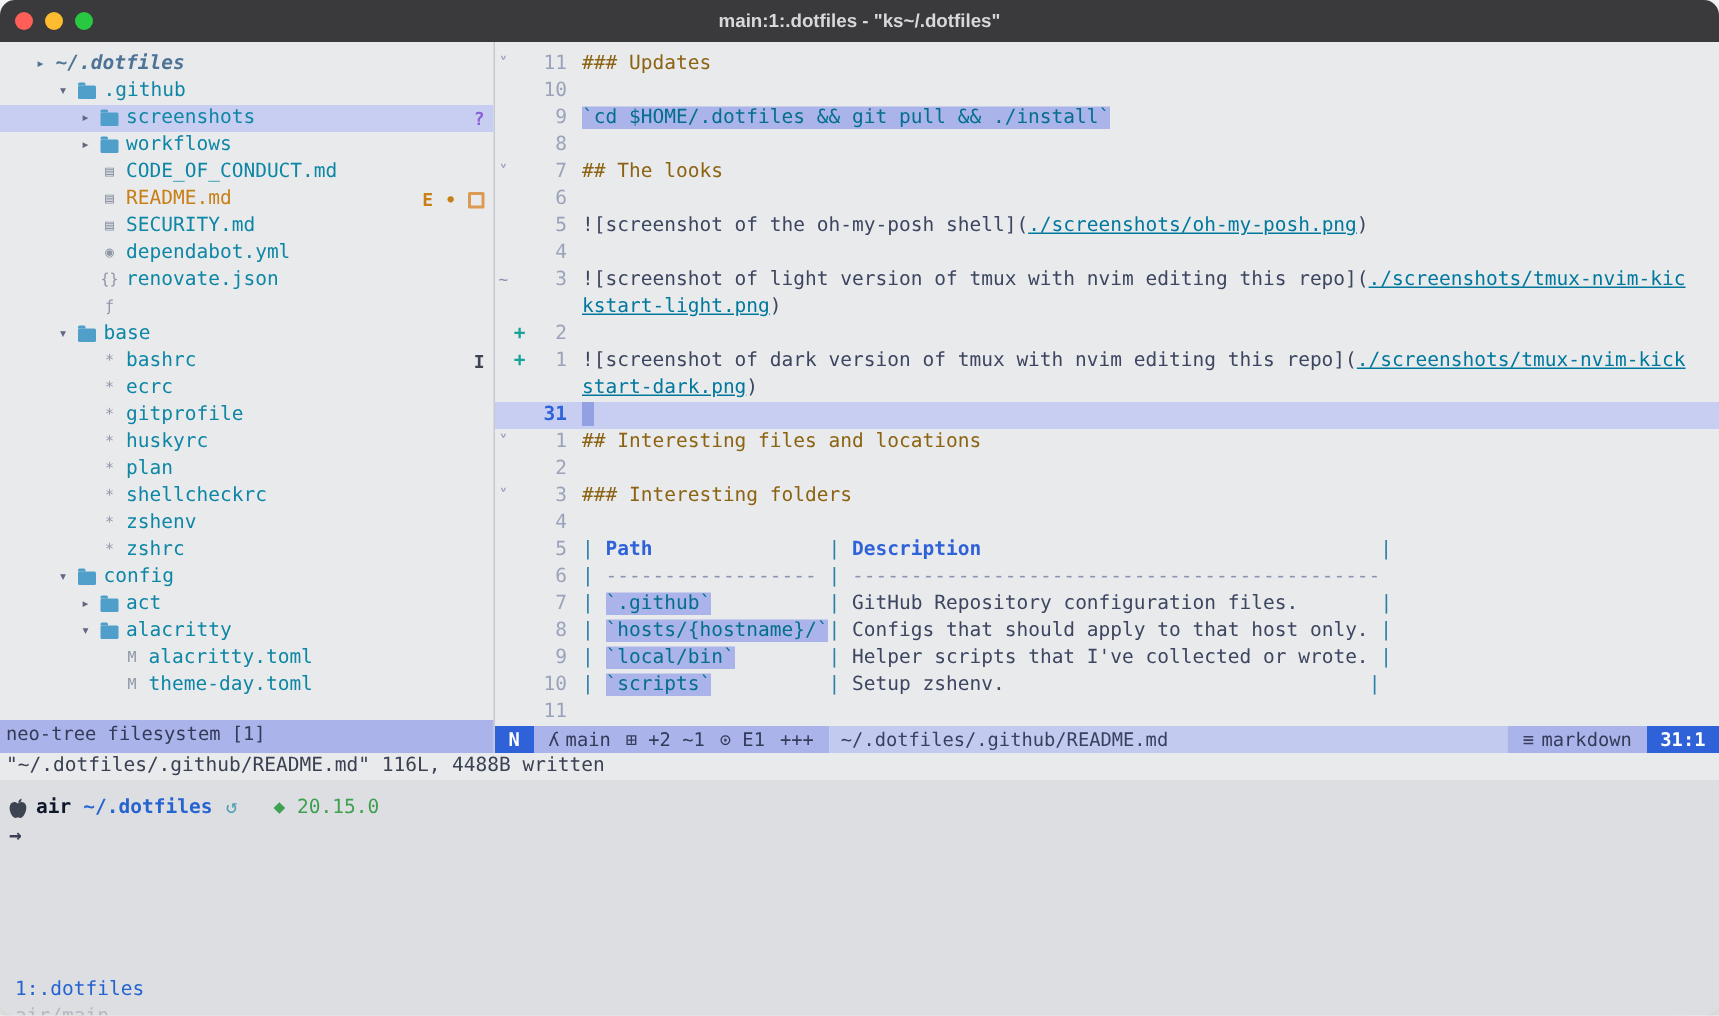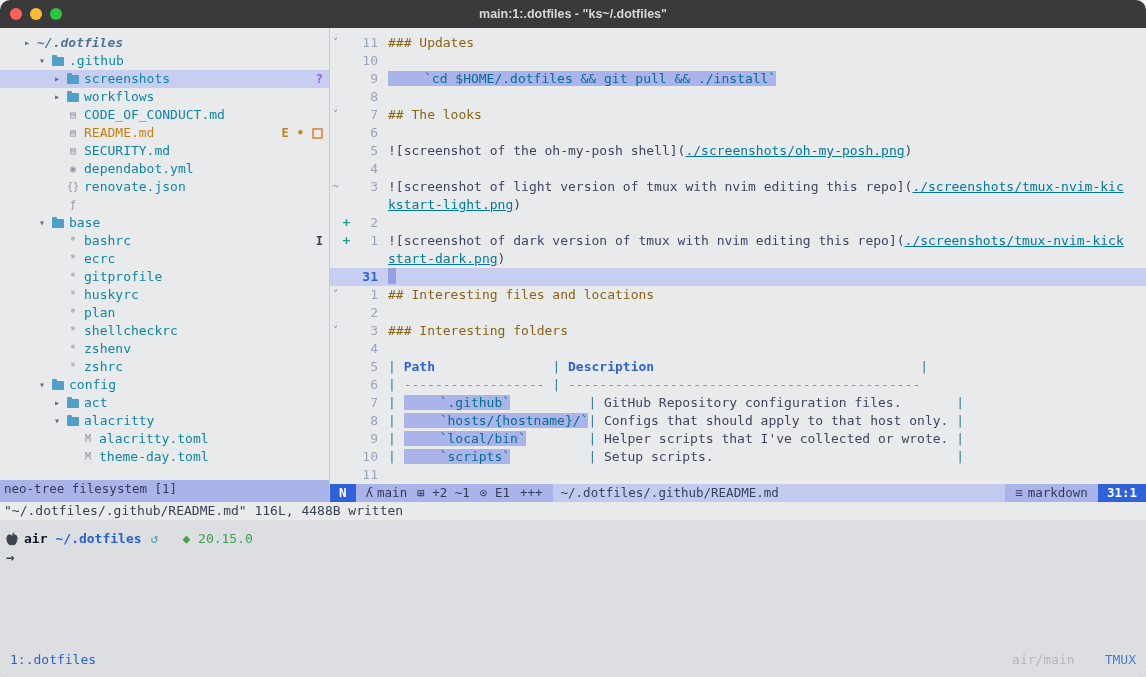--- a/index.html
+++ b/index.html
@@ -38,21 +38,21 @@
   .eline.cur{background:#c7cef2;}
   .gfold{width:11px;flex:none;text-align:center;font-size:11px;color:#8a93b2;}
   .gsign{width:11px;flex:none;text-align:center;color:#17a398;font-weight:700;}
   .gnum{width:26px;flex:none;text-align:right;color:#9ba3ba;}
   .gnum-cur{color:#2f62d9;font-weight:700;}
   .ggap{width:10px;flex:none;}
   .ltext{flex:1;white-space:pre;min-width:0;}
   .s-h{color:#8c6312;font-weight:400;}
   .s-t{color:#3d4660;}
   .s-lk{color:#00789e;text-decoration:underline;}
-  .s-cd{color:#046e8f;background:#aab4ea;padding-left:36px;}
+  .s-cd{color:#046e8f;background:#aab4ea;}
   .s-pi{color:#2c7fa8;}
   .s-th{color:#2f62d9;font-weight:700;}
   .s-da{color:#8a93b2;}
   .cursor{display:inline-block;width:8px;height:16px;background:#93a0e2;vertical-align:-3px;}
   
   .lualine{height:18px;flex:none;display:flex;align-items:stretch;font-size:12.5px;line-height:18px;overflow:hidden;}
   .sl-mode{background:#2f62d9;color:#fff;font-weight:700;padding:0 9px;}
   .sl-b{background:#aab4ea;color:#343b58;padding:0 10px;white-space:pre;display:flex;align-items:center;}
   .sl-sp{margin-left:10px;}
   .branchy{display:inline-block;margin-right:4px;}
@@ -64,21 +64,21 @@
   .msgline{height:18px;flex:none;background:#e9eaec;color:#3a4152;padding-left:4px;white-space:pre;}
   
   .shell{flex:1;position:relative;background:#dcdee1;padding:10px 0 0 6px;box-sizing:border-box;}
   .prompt{height:18px;display:flex;align-items:center;white-space:pre;}
   .apple{margin-right:6px;display:flex;align-items:center;}
   .phost{color:#0f172a;font-weight:bold;}
   .ppath{color:#2563d1;font-weight:700;margin-left:8px;}
   .pgit{color:#4d9db5;margin-left:9px;}
   .pnode{color:#3fa14f;margin-left:24px;}
   .parrow{height:18px;color:#3a4152;font-weight:700;font-size:14px;}
-  .tmuxbar{position:absolute;left:10px;right:10px;bottom:8px;height:18px;display:flex;font-size:13px;}
+  .tmuxbar{position:absolute;left:10px;right:10px;bottom:8px;height:18px;display:flex;font-size:13px;flex-direction:column;}
   .tm-left{color:#2563d1;}
   .tm-fill{flex:1;}
   .tm-host{color:#b3b8c2;}
   .tm-label{color:#4a7fd4;margin-left:30px;}
 </style>
 </head>
 <body>
 
 <div class="window">
 
@@ -145,21 +145,21 @@
             <div class="eline cur"><span class="gfold"></span><span class="gsign"></span><span class="gnum gnum-cur">31</span><span class="ggap"></span><span class="ltext"><span class="cursor"></span></span></div>
             <div class="eline"><span class="gfold">˅</span><span class="gsign"></span><span class="gnum">1</span><span class="ggap"></span><span class="ltext"><span class="s-h">## Interesting files and locations</span></span></div>
             <div class="eline"><span class="gfold"></span><span class="gsign"></span><span class="gnum">2</span><span class="ggap"></span><span class="ltext"></span></div>
             <div class="eline"><span class="gfold">˅</span><span class="gsign"></span><span class="gnum">3</span><span class="ggap"></span><span class="ltext"><span class="s-h">### Interesting folders</span></span></div>
             <div class="eline"><span class="gfold"></span><span class="gsign"></span><span class="gnum">4</span><span class="ggap"></span><span class="ltext"></span></div>
             <div class="eline"><span class="gfold"></span><span class="gsign"></span><span class="gnum">5</span><span class="ggap"></span><span class="ltext"><span class="s-pi">| </span><span class="s-th">Path</span><span class="s-t">               </span><span class="s-pi">| </span><span class="s-th">Description</span><span class="s-t">                                  </span><span class="s-pi">|</span></span></div>
             <div class="eline"><span class="gfold"></span><span class="gsign"></span><span class="gnum">6</span><span class="ggap"></span><span class="ltext"><span class="s-pi">| </span><span class="s-da">------------------ </span><span class="s-pi">| </span><span class="s-da">---------------------------------------------</span></span></div>
             <div class="eline"><span class="gfold"></span><span class="gsign"></span><span class="gnum">7</span><span class="ggap"></span><span class="ltext"><span class="s-pi">| </span><span class="s-cd">`.github`</span><span class="s-t">          </span><span class="s-pi">| </span><span class="s-t">GitHub Repository configuration files.       </span><span class="s-pi">|</span></span></div>
             <div class="eline"><span class="gfold"></span><span class="gsign"></span><span class="gnum">8</span><span class="ggap"></span><span class="ltext"><span class="s-pi">| </span><span class="s-cd">`hosts/{hostname}/`</span><span class="s-pi">| </span><span class="s-t">Configs that should apply to that host only. </span><span class="s-pi">|</span></span></div>
             <div class="eline"><span class="gfold"></span><span class="gsign"></span><span class="gnum">9</span><span class="ggap"></span><span class="ltext"><span class="s-pi">| </span><span class="s-cd">`local/bin`</span><span class="s-t">        </span><span class="s-pi">| </span><span class="s-t">Helper scripts that I've collected or wrote. </span><span class="s-pi">|</span></span></div>
-            <div class="eline"><span class="gfold"></span><span class="gsign"></span><span class="gnum">10</span><span class="ggap"></span><span class="ltext"><span class="s-pi">| </span><span class="s-cd">`scripts`</span><span class="s-t">          </span><span class="s-pi">| </span><span class="s-t">Setup scripts.                               </span><span class="s-pi">|</span></span></div>
+            <div class="eline"><span class="gfold"></span><span class="gsign"></span><span class="gnum">10</span><span class="ggap"></span><span class="ltext"><span class="s-pi">| </span><span class="s-cd">`scripts`</span><span class="s-t">          </span><span class="s-pi">| </span><span class="s-t">Setup zshenv.                               </span><span class="s-pi">|</span></span></div>
             <div class="eline"><span class="gfold"></span><span class="gsign"></span><span class="gnum">11</span><span class="ggap"></span><span class="ltext"></span></div>
           </div>
         <div class="lualine">
           <span class="sl-mode">N</span>
           <span class="sl-b">
             <span class="branchy">ʎ</span><span>main</span>
             <span class="sl-sp">⊞ +2 ~1</span>
             <span class="sl-sp">⊙ E1</span>
             <span class="sl-sp">+++</span>
           </span>

